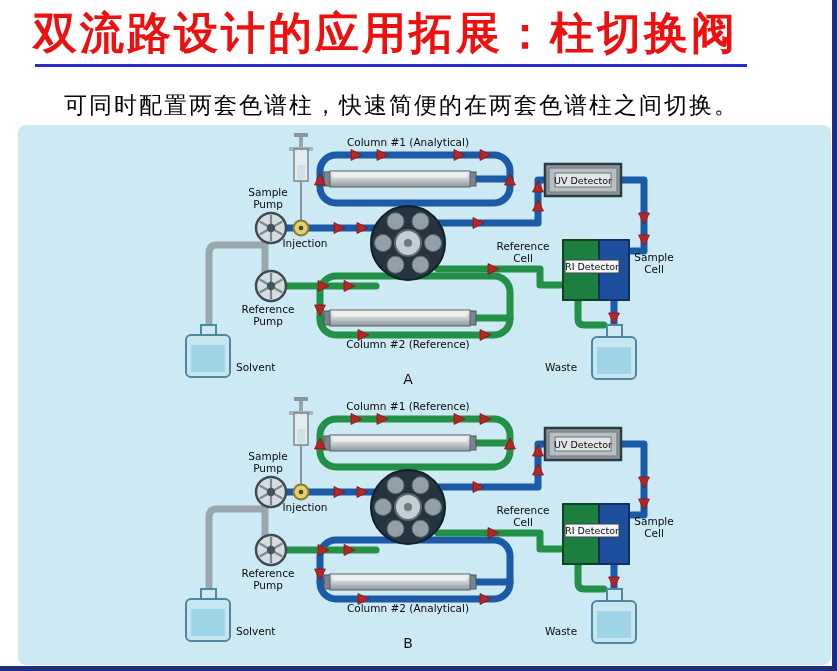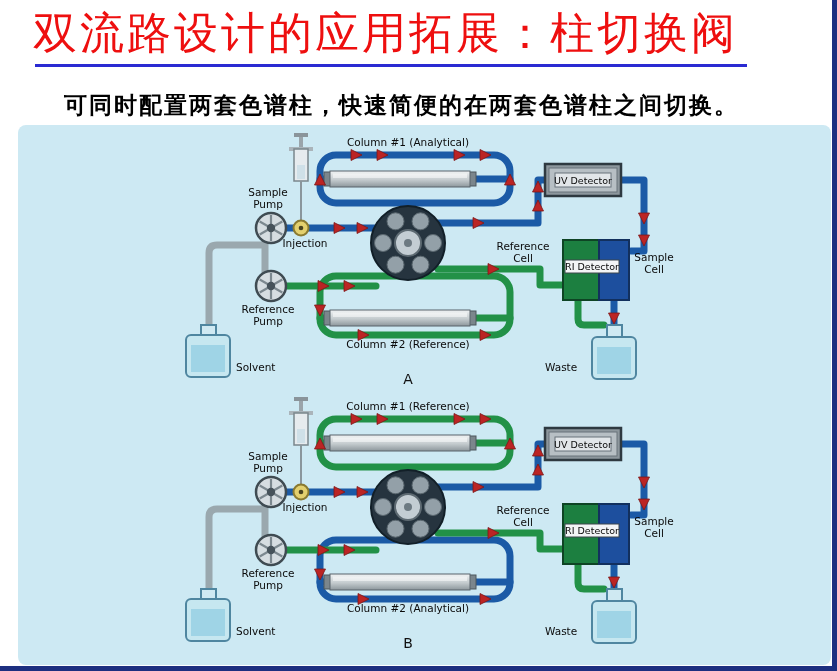--- a/index.html
+++ b/index.html
@@ -1,23 +1,23 @@
 <!DOCTYPE html>
 <html><head>
 <meta charset="utf-8">
 <style>
   * { margin:0; padding:0; box-sizing:border-box; }
   html,body { width:837px; height:671px; }
   body { position:relative; background:#ffffff; overflow:hidden; font-family:"Liberation Sans",sans-serif; }
 
   .title { position:absolute; left:33px; top:4px; font-family:"Liberation Serif",serif;
-           font-size:44px; font-weight:400; letter-spacing:3px; color:#ee0f0f; white-space:nowrap; }
+           font-size:44px; font-weight:700; letter-spacing:3px; color:#ee0f0f; white-space:nowrap; }
   .title-rule { position:absolute; left:35px; top:64px; width:712px; height:3px; background:#2a2ad2; }
   .subtitle { position:absolute; left:64px; top:90px; font-family:"Liberation Serif",serif;
-              font-size:23px; letter-spacing:2px; color:#000; white-space:nowrap;font-weight:bold; }
+              font-size:23px; letter-spacing:2px; color:#000; white-space:nowrap; }
 
   .panel { position:absolute; left:18px; top:125px; width:813px; height:540px;
            background:#cde9f3; border-radius:8px; }
   .diagram { position:absolute; left:0; }
 
   .frame-right  { position:absolute; top:0; right:0; width:5px; height:671px; background:#1d2f80; }
   .frame-bottom { position:absolute; left:0; top:666px; width:837px; height:5px; background:#1d2f80; }
 
   svg text { font-family:"DejaVu Sans",sans-serif; }
   .lbl    { font-size:10.5px; fill:#0a0a0a; }

